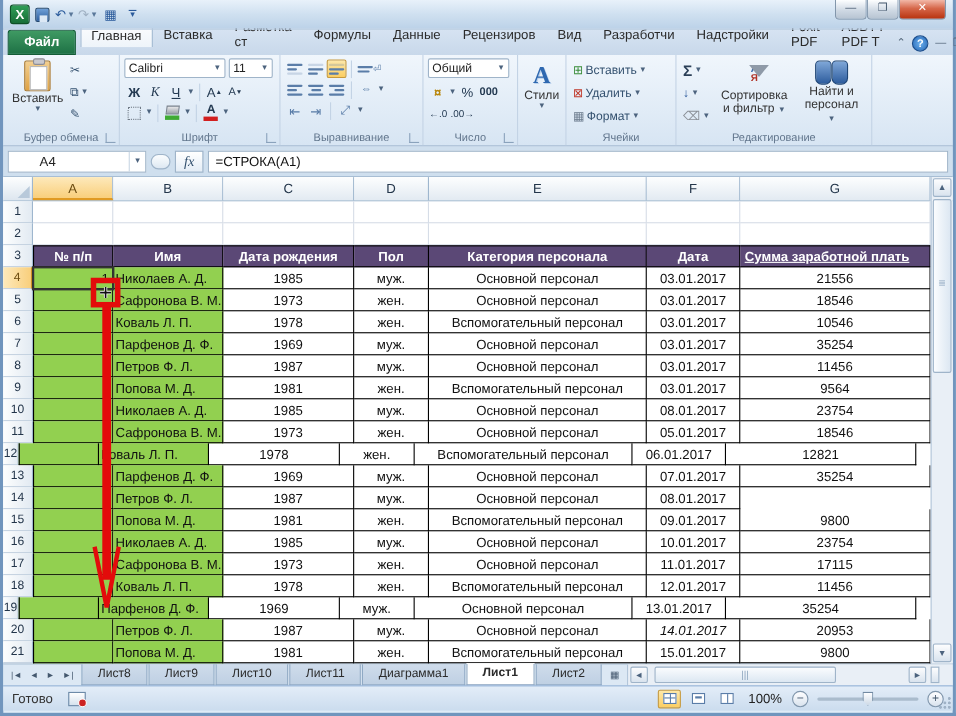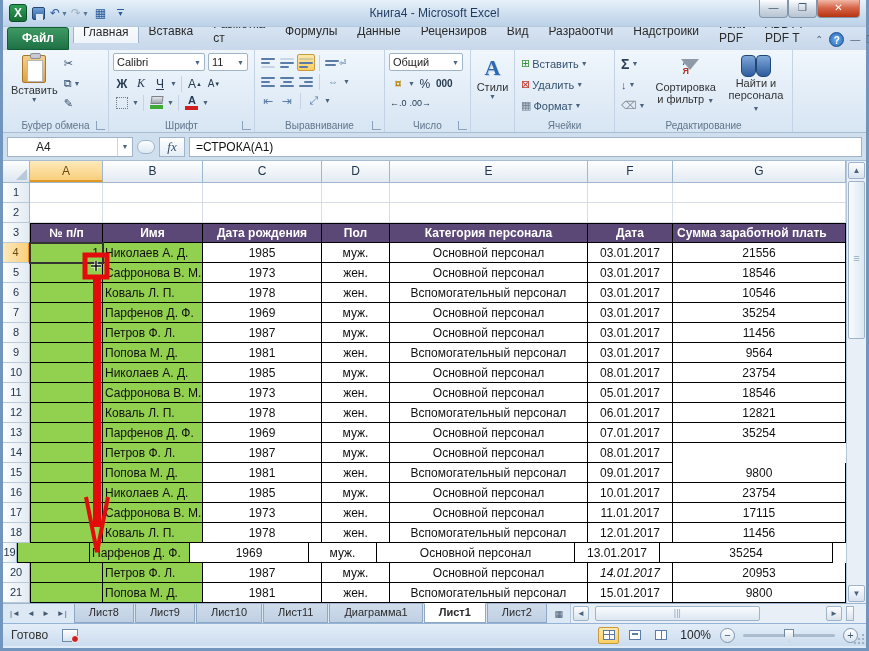--- a/index.html
+++ b/index.html
@@ -180,21 +180,20 @@
       <div class="qbtn">
           <span class="floppy"></span>
         </div>
       <div class="qbtn">↶<span class="dd">▼</span></div>
       <div class="qbtn dim">↷<span class="dd dim">▼</span></div>
       <div class="qbtn">▦</div>
       <div class="qbtn">
           <span style="border-top:1px solid #2a5a9b;font-size:7px;">▼</span>
         </div>
     </div>
-    <div class="title-text">Книга4  -  Microsoft Excel</div>
     <div class="winbtns">
       <div class="wbtn">—</div>
       <div class="wbtn">❐</div>
       <div class="wbtn close">✕</div>
     </div>
   </div>
 
   <div class="tabrow">
     <div class="filetab">Файл</div>
     <div id="ribbon-tabs" style="display:flex;align-items:center;">
@@ -425,21 +424,21 @@
               <span style="color:#8a8f96;">⌫</span>
               <span class="dda">▼</span>
             </div>
         </div>
         <div class="bigbtn">
           <span class="sortic"><span class="a">А</span><br><span class="z">Я</span><span class="funnel"></span></span>
           <span class="twoline"><span>Сортировка</span><br><span>и фильтр</span> <span class="dda">▼</span></span>
         </div>
         <div class="bigbtn">
           <span class="binoc"></span>
-          <span class="twoline"><span>Найти и</span><br><span>персонала</span> <span class="dda">▼</span></span>
+          <span class="twoline"><span>Найти и</span><br><span>персонал</span> <span class="dda">▼</span></span>
         </div>
       </div>
       <div class="rgroup-label">Редактирование</div>
     </div>
     <div style="flex:1;"></div>
   </div>
 
   <div class="fbar">
     <div class="namebox">
         <span>A4</span>
@@ -483,21 +482,21 @@
           <div class="cell" style="width: 173px;"></div>
         </div>
         <div class="grow">
           <div class="rhdr" style="width: 27px;">3</div>
           <div class="cell tbl hdr first" style="width: 73px;">№ п/п</div>
           <div class="cell tbl hdr" style="width: 100px;">Имя</div>
           <div class="cell tbl hdr" style="width: 119px;">Дата рождения</div>
           <div class="cell tbl hdr" style="width: 68px;">Пол</div>
           <div class="cell tbl hdr" style="width: 198px;">Категория персонала</div>
           <div class="cell tbl hdr" style="width: 85px;">Дата</div>
-          <div class="cell tbl hdr" style="width: 173px; justify-content: flex-start; padding-left: 4px;">Сумма заработной плать</div>
+          <div class="cell tbl hdr" style="width: 173px; justify-content: flex-start; padding-left: 4px; text-decoration: underline;">Сумма заработной плать</div>
         </div>
         <div class="grow">
           <div class="rhdr sel" style="width: 27px;">4</div>
           <div class="cell tbl first green right" style="width: 73px;">1</div>
           <div class="cell tbl green left" style="width: 100px;">Николаев А. Д.</div>
           <div class="cell tbl" style="width: 119px;">1985</div>
           <div class="cell tbl" style="width: 68px;">муж.</div>
           <div class="cell tbl" style="width: 198px;">Основной персонал</div>
           <div class="cell tbl" style="width: 85px;">03.01.2017</div>
           <div class="cell tbl" style="width: 173px;">21556</div>
@@ -566,21 +565,21 @@
           <div class="rhdr" style="width: 27px;">11</div>
           <div class="cell tbl first green right" style="width: 73px;"></div>
           <div class="cell tbl green left" style="width: 100px;">Сафронова В. М.</div>
           <div class="cell tbl" style="width: 119px;">1973</div>
           <div class="cell tbl" style="width: 68px;">жен.</div>
           <div class="cell tbl" style="width: 198px;">Основной персонал</div>
           <div class="cell tbl" style="width: 85px;">05.01.2017</div>
           <div class="cell tbl" style="width: 173px;">18546</div>
         </div>
         <div class="grow">
-          <div class="rhdr" style="width: 27px;">12</div>
+          <div class="rhdr" style="width: 14px;">12</div>
           <div class="cell tbl first green right" style="width: 73px;"></div>
           <div class="cell tbl green left" style="width: 100px;">Коваль Л. П.</div>
           <div class="cell tbl" style="width: 119px;">1978</div>
           <div class="cell tbl" style="width: 68px;">жен.</div>
           <div class="cell tbl" style="width: 198px;">Вспомогательный персонал</div>
           <div class="cell tbl" style="width: 85px;">06.01.2017</div>
           <div class="cell tbl" style="width: 173px;">12821</div>
         </div>
         <div class="grow">
           <div class="rhdr" style="width: 27px;">13</div>

